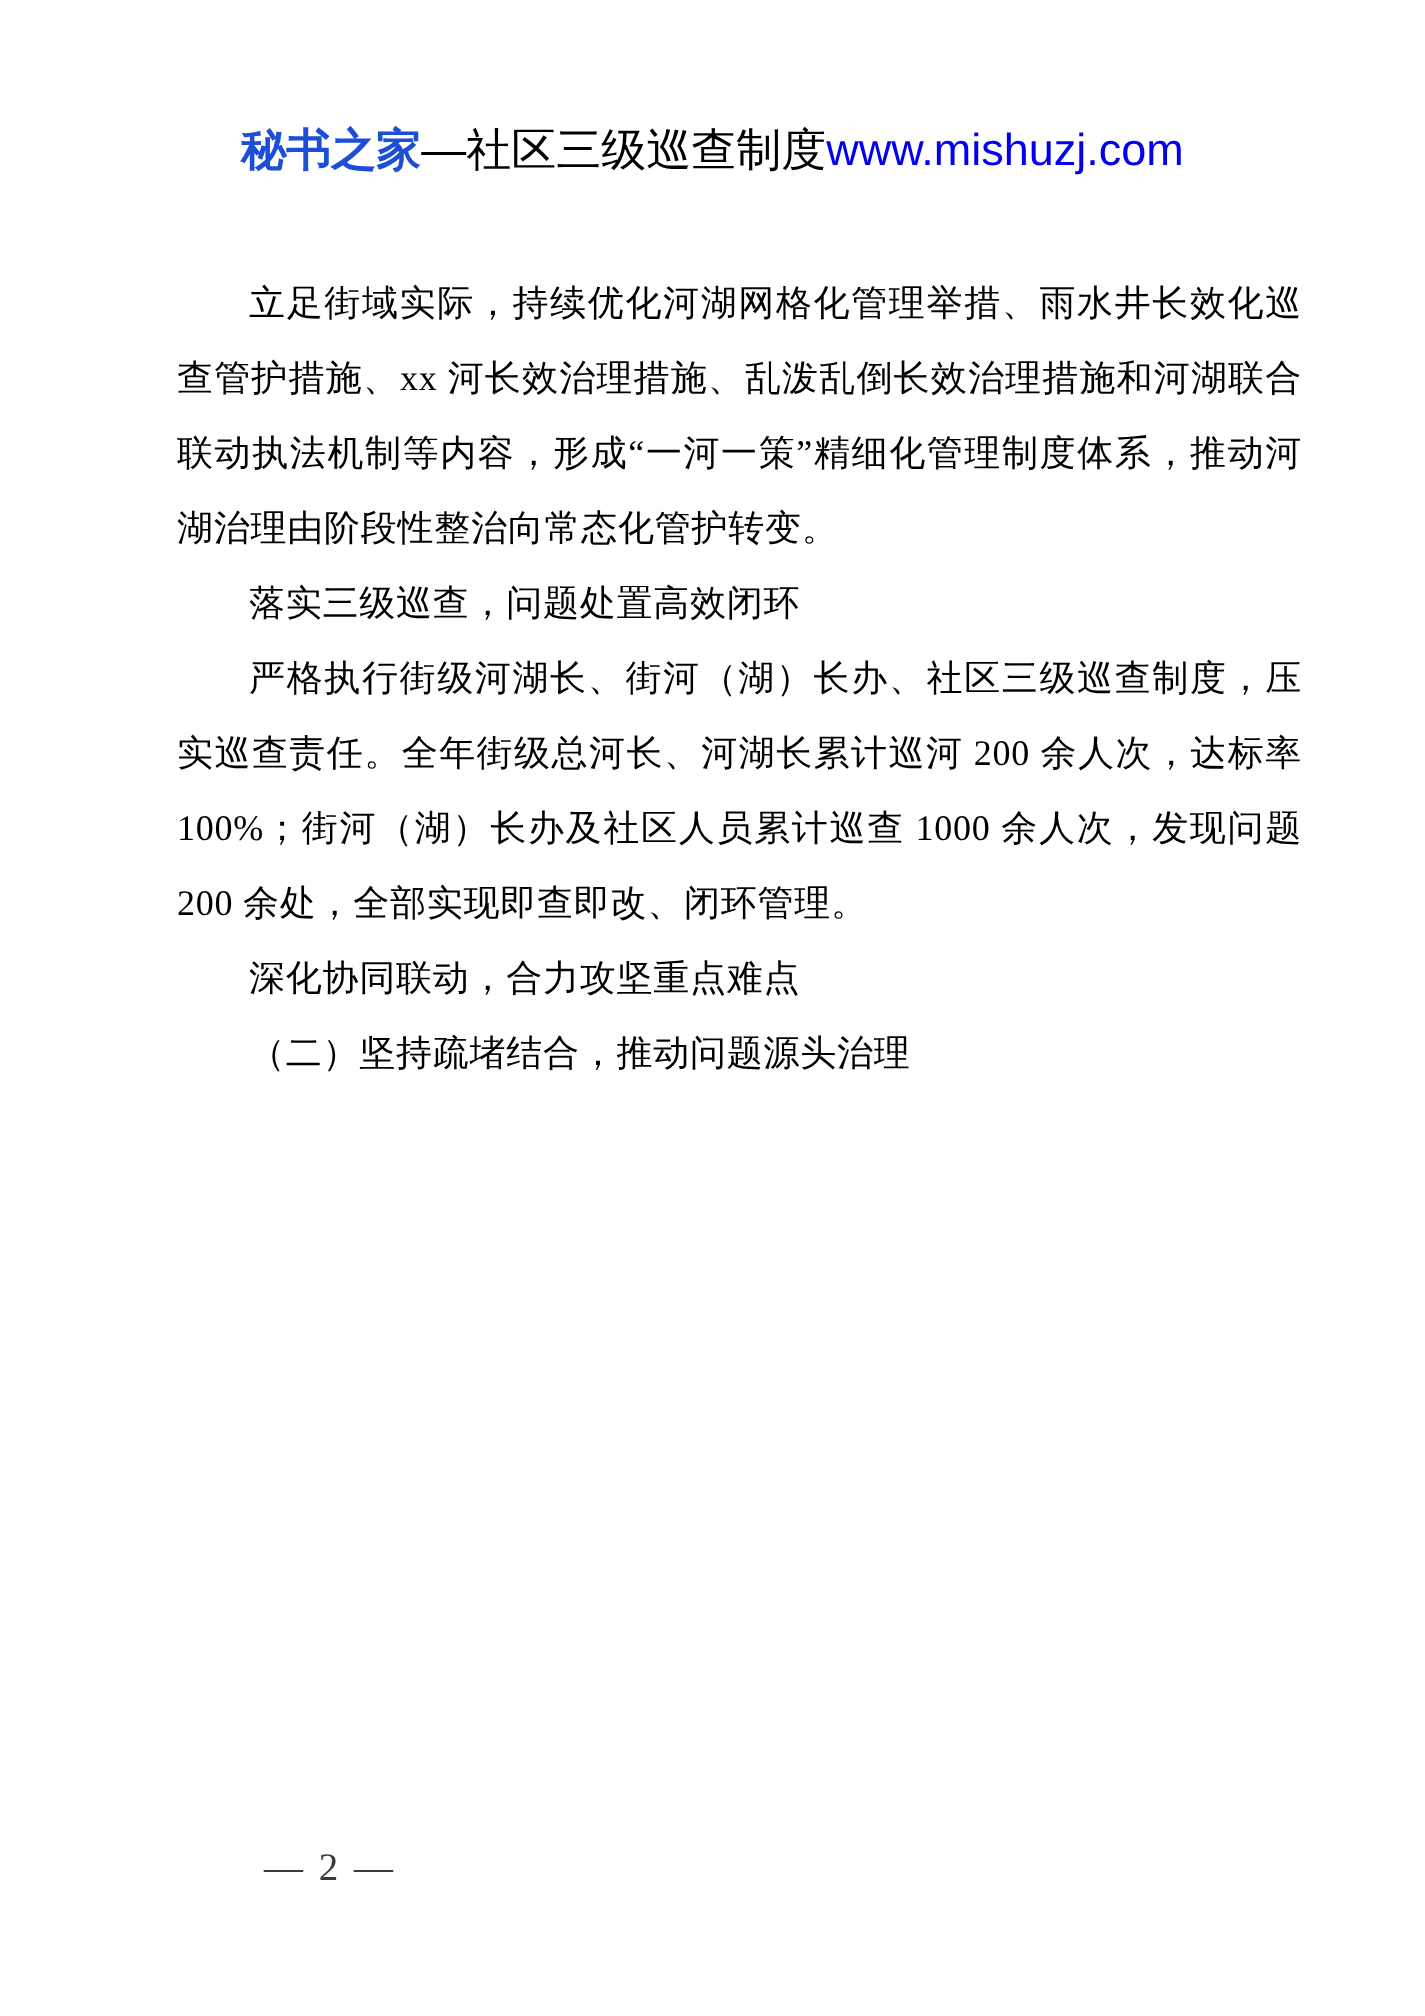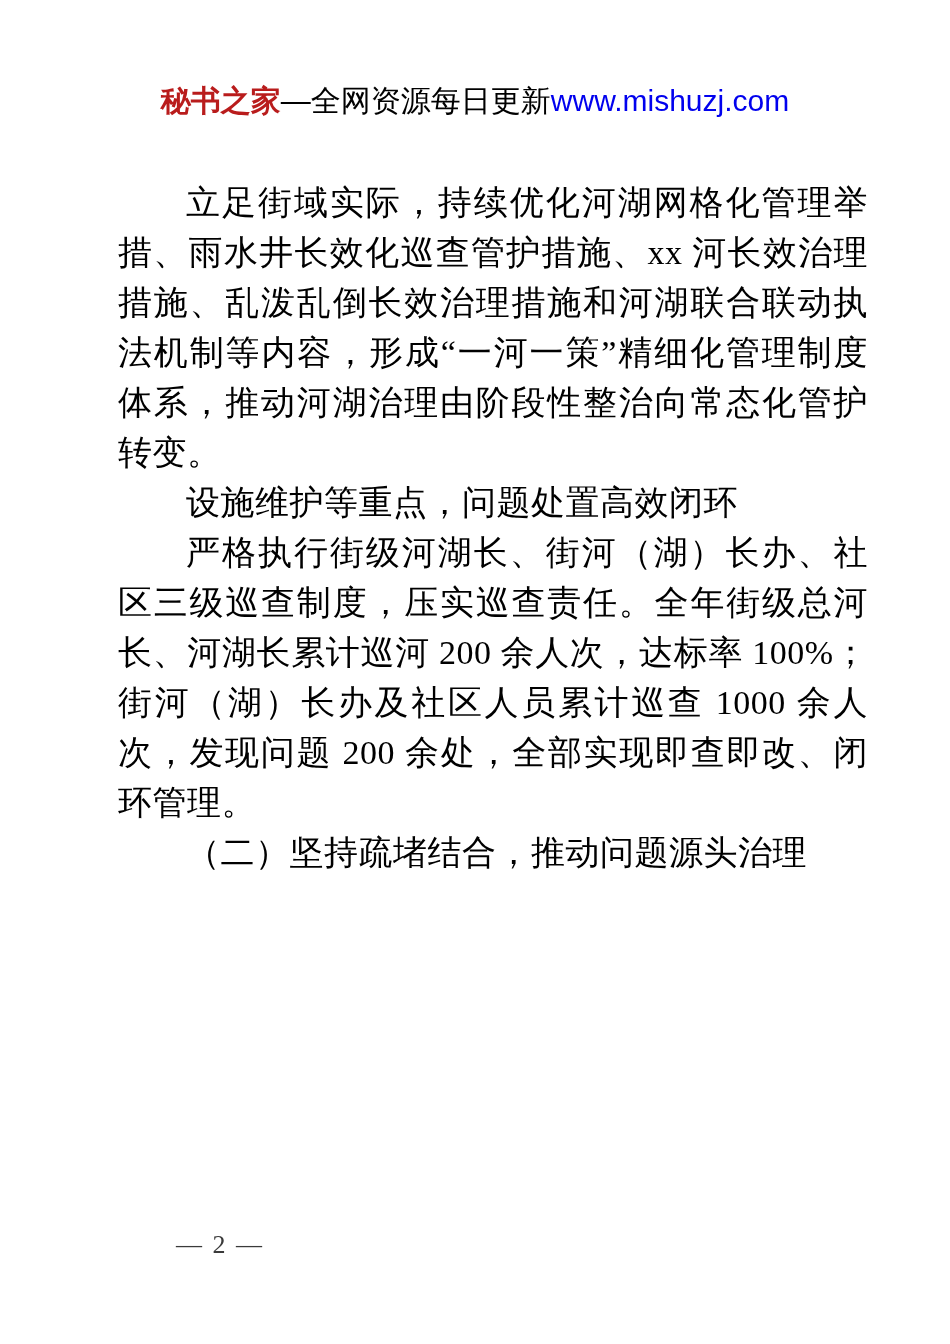--- a/index.html
+++ b/index.html
@@ -20,21 +20,21 @@
     top: 82px;
     left: 0;
     right: 0;
     text-align: center;
     font-family: "Liberation Sans", "DejaVu Sans", sans-serif;
     font-size: 30px;
     line-height: 38px;
     white-space: nowrap;
   }
   .doc-header .brand {
-    color: #b91c1c;
+    color: #1d4ed8;
     font-weight: bold;
   }
   .doc-header .dash,
   .doc-header .tagline {
     color: #000000;
     font-weight: normal;
   }
   .doc-header .url {
     color: #0101ee;
     font-weight: normal;
@@ -43,21 +43,21 @@
   .doc-body {
     position: absolute;
     top: 178px;
     left: 118px;
     right: 82px;
     color: #000000;
     font-family: "Liberation Serif", "DejaVu Serif", serif;
   }
   .doc-body p {
     margin: 0;
-    font-size: 34px;
+    font-size: 24px;
     line-height: 50px;
     text-align: justify;
     text-indent: 2em;
     letter-spacing: 0.5px;
   }
   
   .doc-footer {
     position: absolute;
     top: 1230px;
     left: 176px;
@@ -67,25 +67,26 @@
     letter-spacing: 2px;
     white-space: nowrap;
   }
 </style>
 </head>
 <body>
 
 <div class="page">
 
   <div class="doc-header">
-    <span class="brand">秘书之家</span><span class="dash">—</span><span class="tagline">全网资源每日更新</span><span class="url">www.mishuzj.com</span>
+    <span class="brand">秘书之家</span><span class="dash">—</span><span class="tagline">社区三级巡查制度</span><span class="url">www.mishuzj.com</span>
   </div>
 
   <div class="doc-body">
     <p>立足街域实际，持续优化河湖网格化管理举措、雨水井长效化巡查管护措施、xx 河长效治理措施、乱泼乱倒长效治理措施和河湖联合联动执法机制等内容，形成“一河一策”精细化管理制度体系，推动河湖治理由阶段性整治向常态化管护转变。</p>
-    <p>设施维护等重点，问题处置高效闭环</p>
+    <p>落实三级巡查，问题处置高效闭环</p>
     <p>严格执行街级河湖长、街河（湖）长办、社区三级巡查制度，压实巡查责任。全年街级总河长、河湖长累计巡河 200 余人次，达标率 100%；街河（湖）长办及社区人员累计巡查 1000 余人次，发现问题 200 余处，全部实现即查即改、闭环管理。</p>
+    <p>深化协同联动，合力攻坚重点难点</p>
     <p>（二）坚持疏堵结合，推动问题源头治理</p>
   </div>
 
   <div class="doc-footer">— 2 —</div>
 
 </div>
 
 </body></html>

